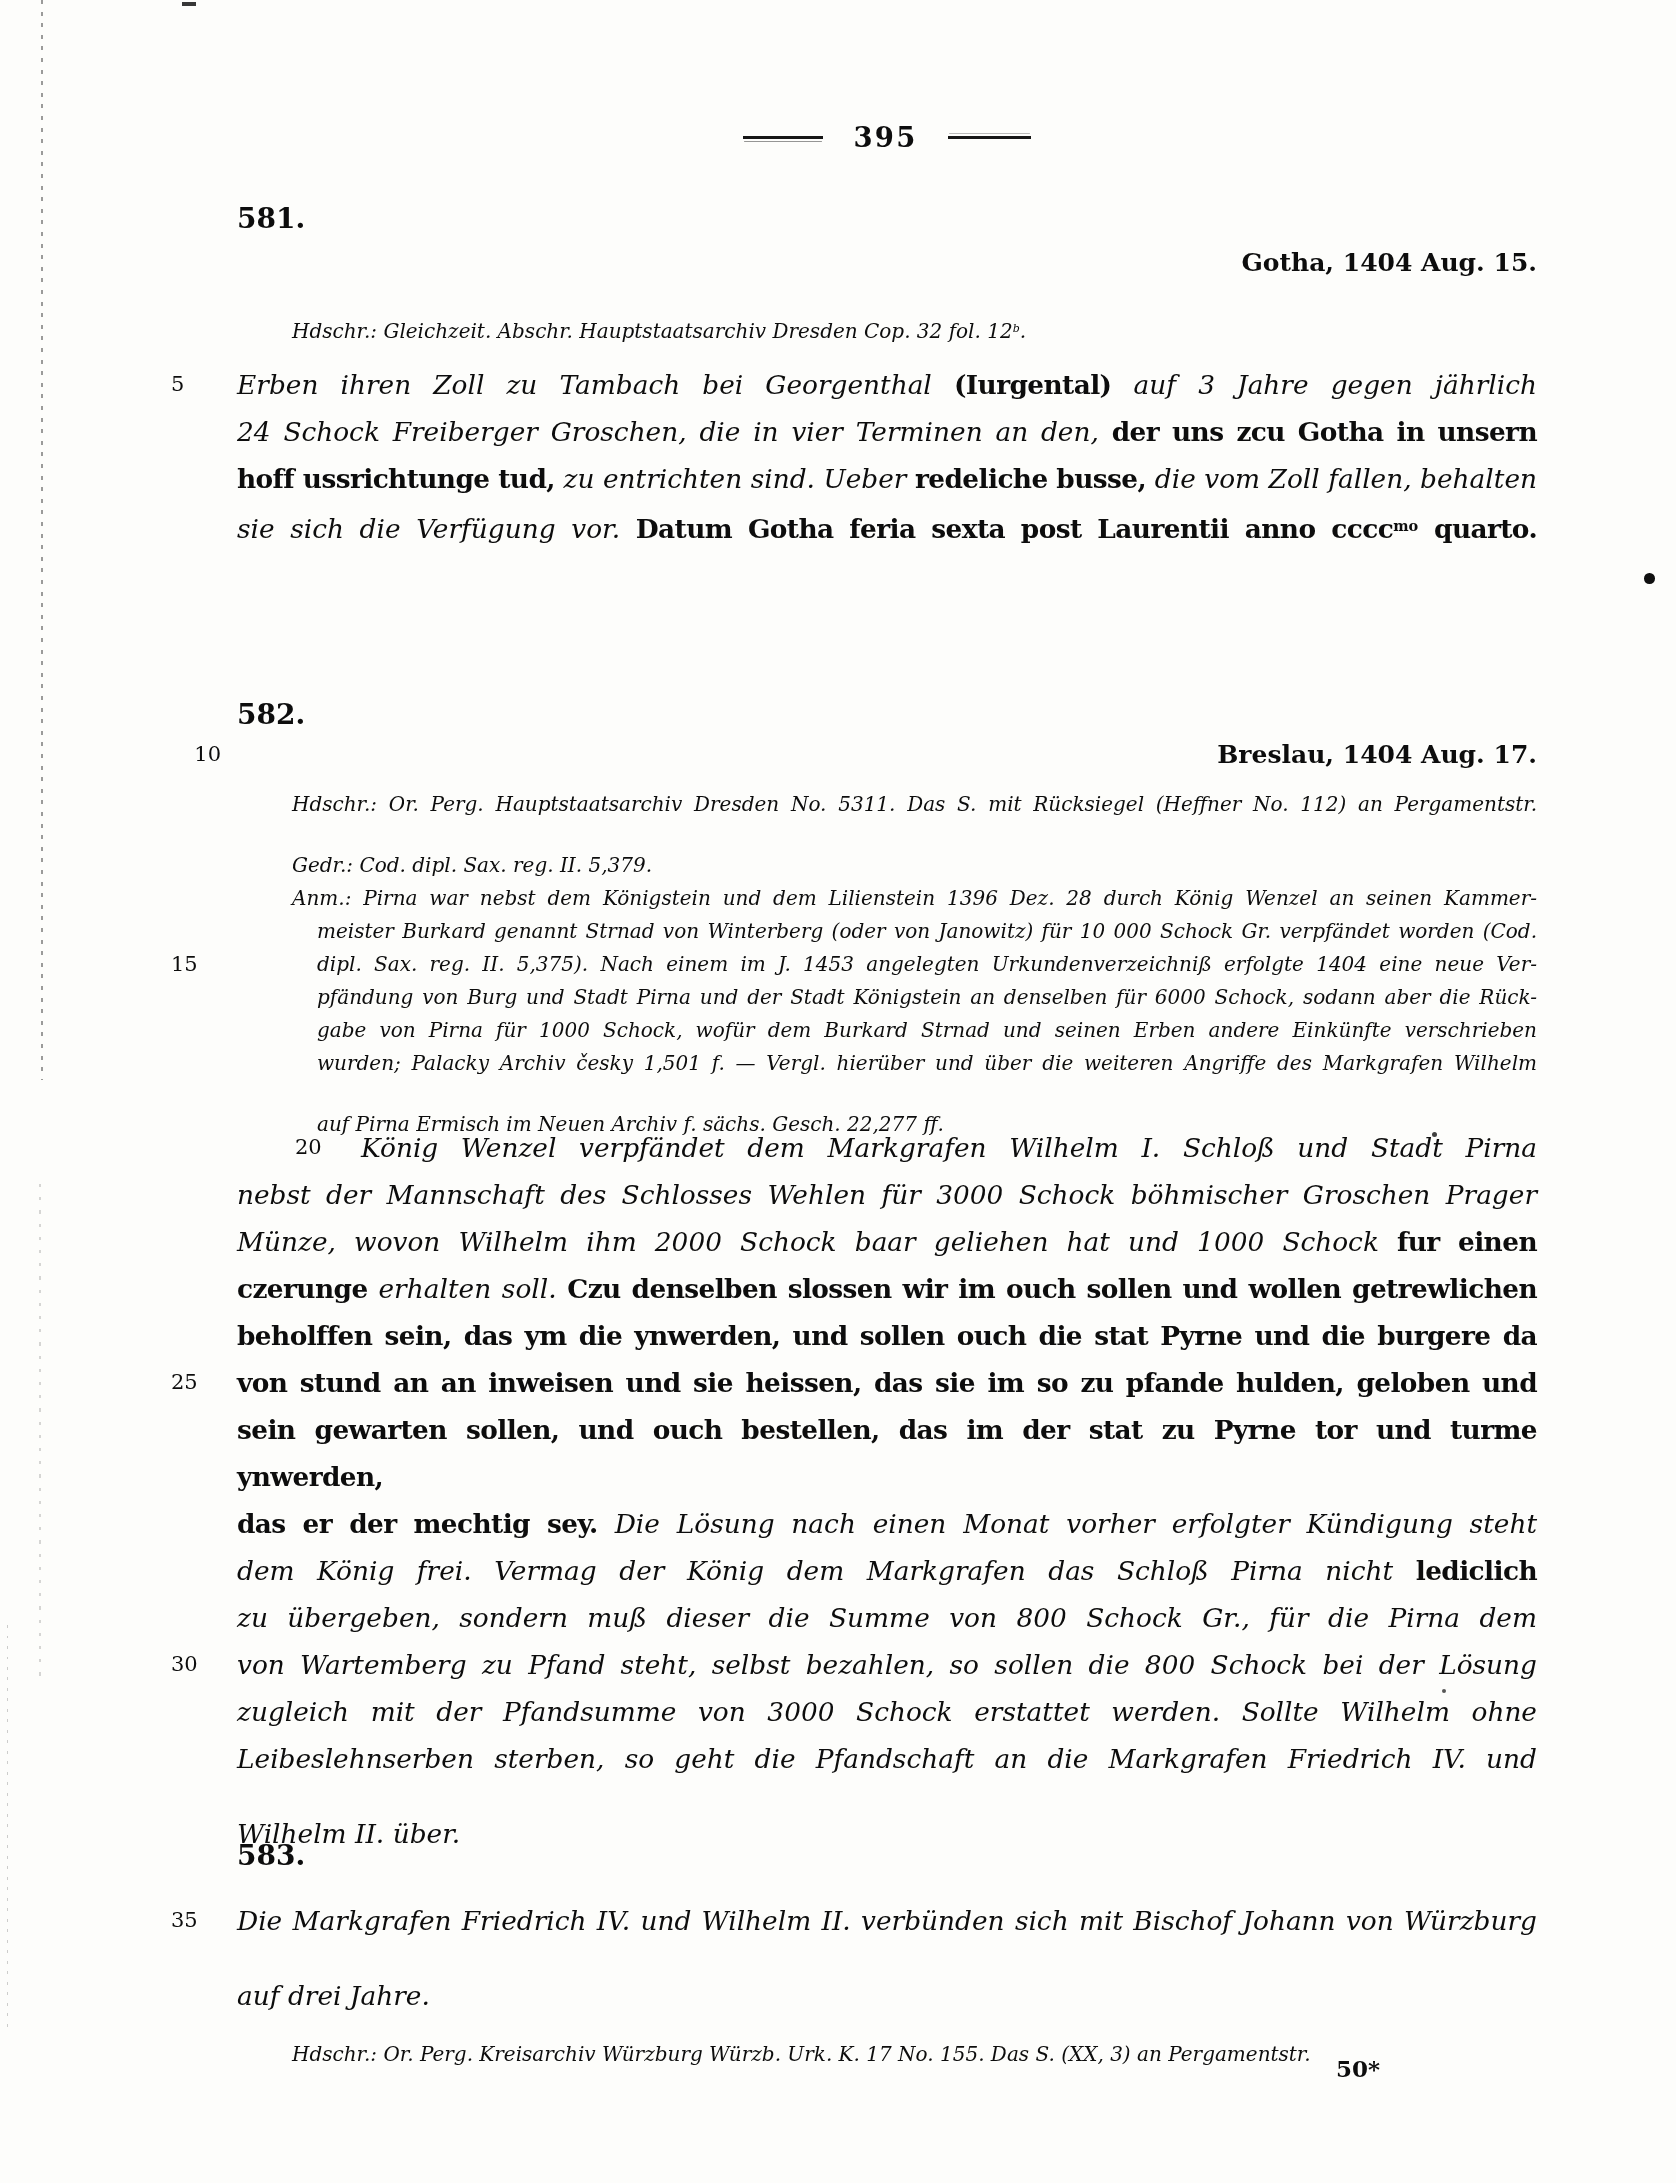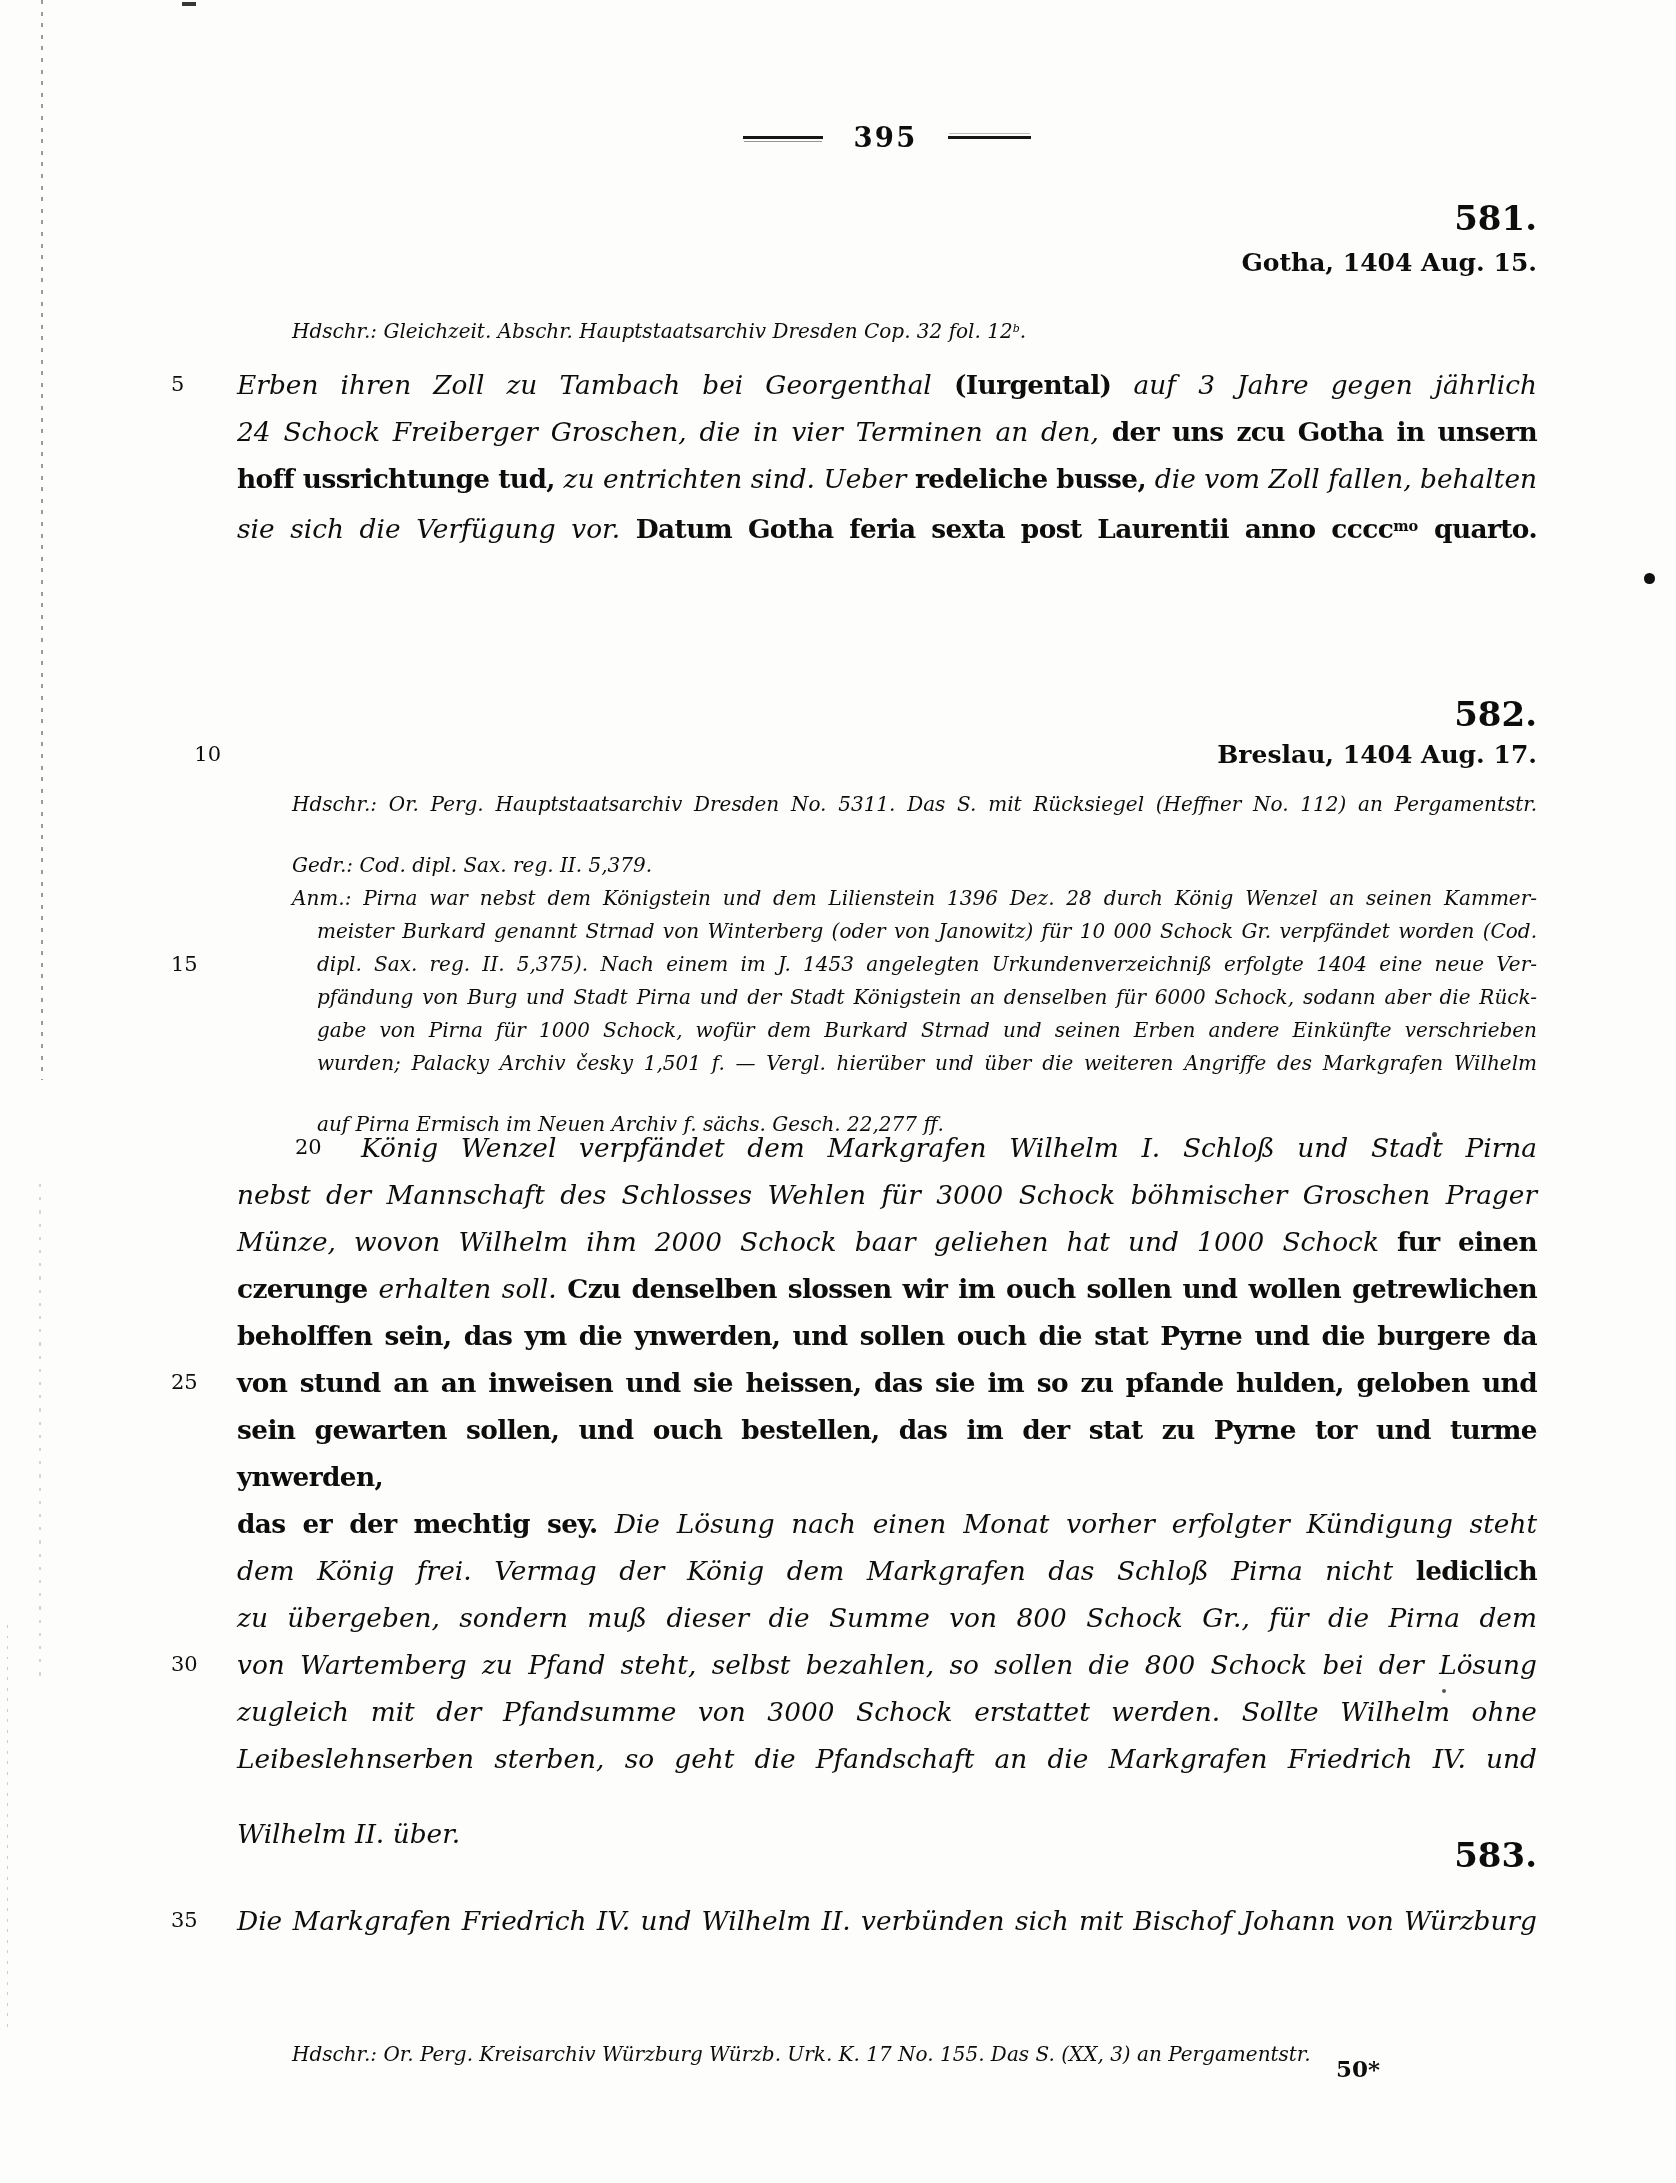--- a/index.html
+++ b/index.html
@@ -11,21 +11,21 @@
   .abs{position:absolute;}
 
   
   .pagehead{top:118px;left:237px;width:1300px;display:flex;align-items:center;justify-content:center;}
   .pagenum{font-size:27.5px;font-weight:700;line-height:39px;letter-spacing:2.2px;text-align:center;}
   .rule{height:2.2px;background:#161616;}
   .rule.l{width:80px;margin-right:30px;box-shadow:0 3.9px 0 -1.1px rgba(20,20,20,.55);}
   .rule.r{width:83px;margin-left:30px;box-shadow:0 -3.9px 0 -1.1px rgba(20,20,20,.35);}
 
   
-  .ehead{left:237px;width:1300px;text-align:right;font-size:34px;font-weight:700;line-height:35px;}
+  .ehead{left:237px;width:1300px;text-align:left;font-size:28px;font-weight:700;line-height:35px;}
   .edate{left:237px;width:1300px;text-align:right;font-size:25px;font-weight:700;line-height:31px;position:absolute;}
   .edate .mnum{font-weight:400;}
 
   
   .src{left:292px;width:1245px;font-size:20px;line-height:33px;font-style:italic;}
   .bod{left:237px;width:1300px;font-size:26.4px;line-height:47px;}
   .line{position:relative;text-align:justify;text-align-last:justify;white-space:normal;}
   .line.nj{text-align:left;text-align-last:left;margin-top:28px;}
   .line.ind{text-indent:124px;}
   .src .line.hang{padding-left:25px;}
@@ -112,19 +112,20 @@
     <div class="line"><span class="seg it">zu übergeben, sondern muß dieser die Summe von 800 Schock Gr., für die Pirna dem</span></div>
     <div class="line"><span class="mnum">30</span><span class="seg it">von Wartemberg zu Pfand steht, selbst bezahlen, so sollen die 800 Schock bei der Lösung</span></div>
     <div class="line"><span class="seg it">zugleich mit der Pfandsumme von 3000 Schock erstattet werden. Sollte Wilhelm ohne</span></div>
     <div class="line"><span class="seg it">Leibeslehnserben sterben, so geht die Pfandschaft an die Markgrafen Friedrich IV. und</span></div>
     <div class="line nj"><span class="seg it">Wilhelm II. über.</span></div>
   </div>
 
 <div class="abs ehead" style="top:1838px;">583.</div>
 <div class="abs bod" style="top:1897px;">
 <div class="line"><span class="mnum">35</span><span class="seg it">Die Markgrafen Friedrich IV. und Wilhelm II. verbünden sich mit Bischof Johann von Würzburg</span></div>
+    <div class="line nj"><span class="seg it">auf drei Jahre.</span></div>
   </div>
 <div class="abs src" style="top:2010px;">
     <div class="line nj"><span class="seg it">Hdschr.: Or. Perg. Kreisarchiv Würzburg Würzb. Urk. K. 17 No. 155. Das S. (XX, 3) an Pergamentstr.</span></div>
   </div>
 
 <div class="abs sig" style="top:2054px;">50*</div>
 
 
 </body></html>

